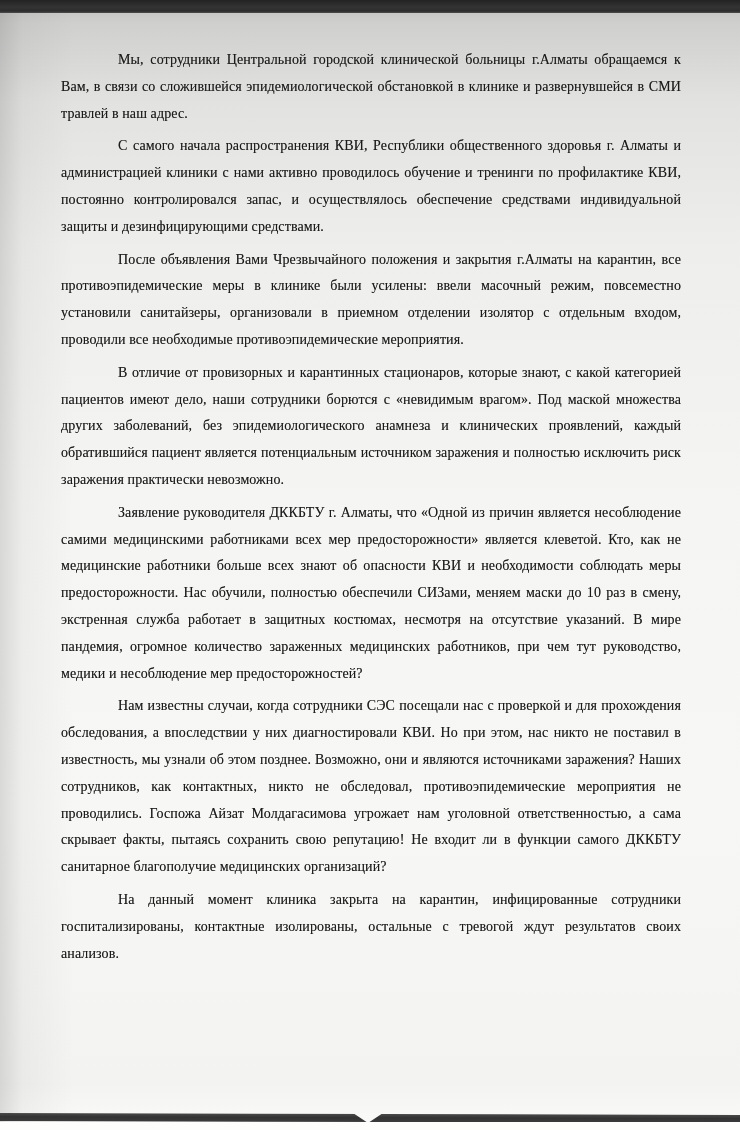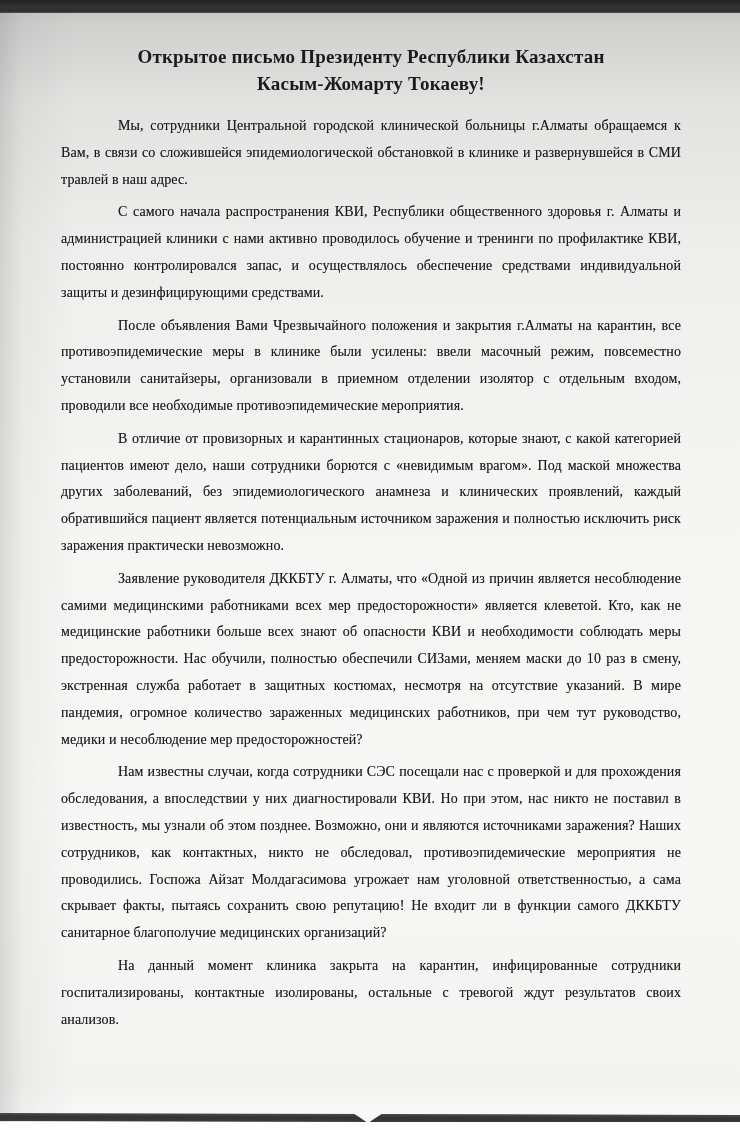--- a/index.html
+++ b/index.html
@@ -84,24 +84,20 @@
 </style>
 </head>
 <body>
 
 <div class="stage">
 
   <div class="top-edge"></div>
 
   <div class="content">
 
-    <h1 class="doc-title">
-      <span class="t-line">Открытое письмо Президенту Республики Казахстан</span>
-      <span class="t-line">Касым-Жомарту Токаеву!</span>
-    </h1>
 
     <div class="body-block">
       <p class="para">Мы, сотрудники Центральной городской клинической больницы г.Алматы обращаемся к Вам, в связи со сложившейся эпидемиологической обстановкой в клинике и развернувшейся в СМИ травлей в наш адрес.</p>
       <p class="para">С самого начала распространения КВИ, Республики общественного здоровья г. Алматы и администрацией клиники с нами активно проводилось обучение и тренинги по профилактике КВИ, постоянно контролировался запас, и осуществлялось обеспечение средствами индивидуальной защиты и дезинфицирующими средствами.</p>
       <p class="para">После объявления Вами Чрезвычайного положения и закрытия г.Алматы на карантин, все противоэпидемические меры в клинике были усилены: ввели масочный режим, повсеместно установили санитайзеры, организовали в приемном отделении изолятор с отдельным входом, проводили все необходимые противоэпидемические мероприятия.</p>
       <p class="para">В отличие от провизорных и карантинных стационаров, которые знают, с какой категорией пациентов имеют дело, наши сотрудники борются с «невидимым врагом». Под маской множества других заболеваний, без эпидемиологического анамнеза и клинических проявлений, каждый обратившийся пациент является потенциальным источником заражения и полностью исключить риск заражения практически невозможно.</p>
       <p class="para">Заявление руководителя ДККБТУ г. Алматы, что «Одной из причин является несоблюдение самими медицинскими работниками всех мер предосторожности» является клеветой. Кто, как не медицинские работники больше всех знают об опасности КВИ и необходимости соблюдать меры предосторожности. Нас обучили, полностью обеспечили СИЗами, меняем маски до 10 раз в смену, экстренная служба работает в защитных костюмах, несмотря на отсутствие указаний. В мире пандемия, огромное количество зараженных медицинских работников, при чем тут руководство, медики и несоблюдение мер предосторожностей?</p>
       <p class="para">Нам известны случаи, когда сотрудники СЭС посещали нас с проверкой и для прохождения обследования, а впоследствии у них диагностировали КВИ. Но при этом, нас никто не поставил в известность, мы узнали об этом позднее. Возможно, они и являются источниками заражения? Наших сотрудников, как контактных, никто не обследовал, противоэпидемические мероприятия не проводились. Госпожа Айзат Молдагасимова угрожает нам уголовной ответственностью, а сама скрывает факты, пытаясь сохранить свою репутацию! Не входит ли в функции самого ДККБТУ санитарное благополучие медицинских организаций?</p>
       <p class="para">На данный момент клиника закрыта на карантин, инфицированные сотрудники госпитализированы, контактные изолированы, остальные с тревогой ждут результатов своих анализов.</p>
 

